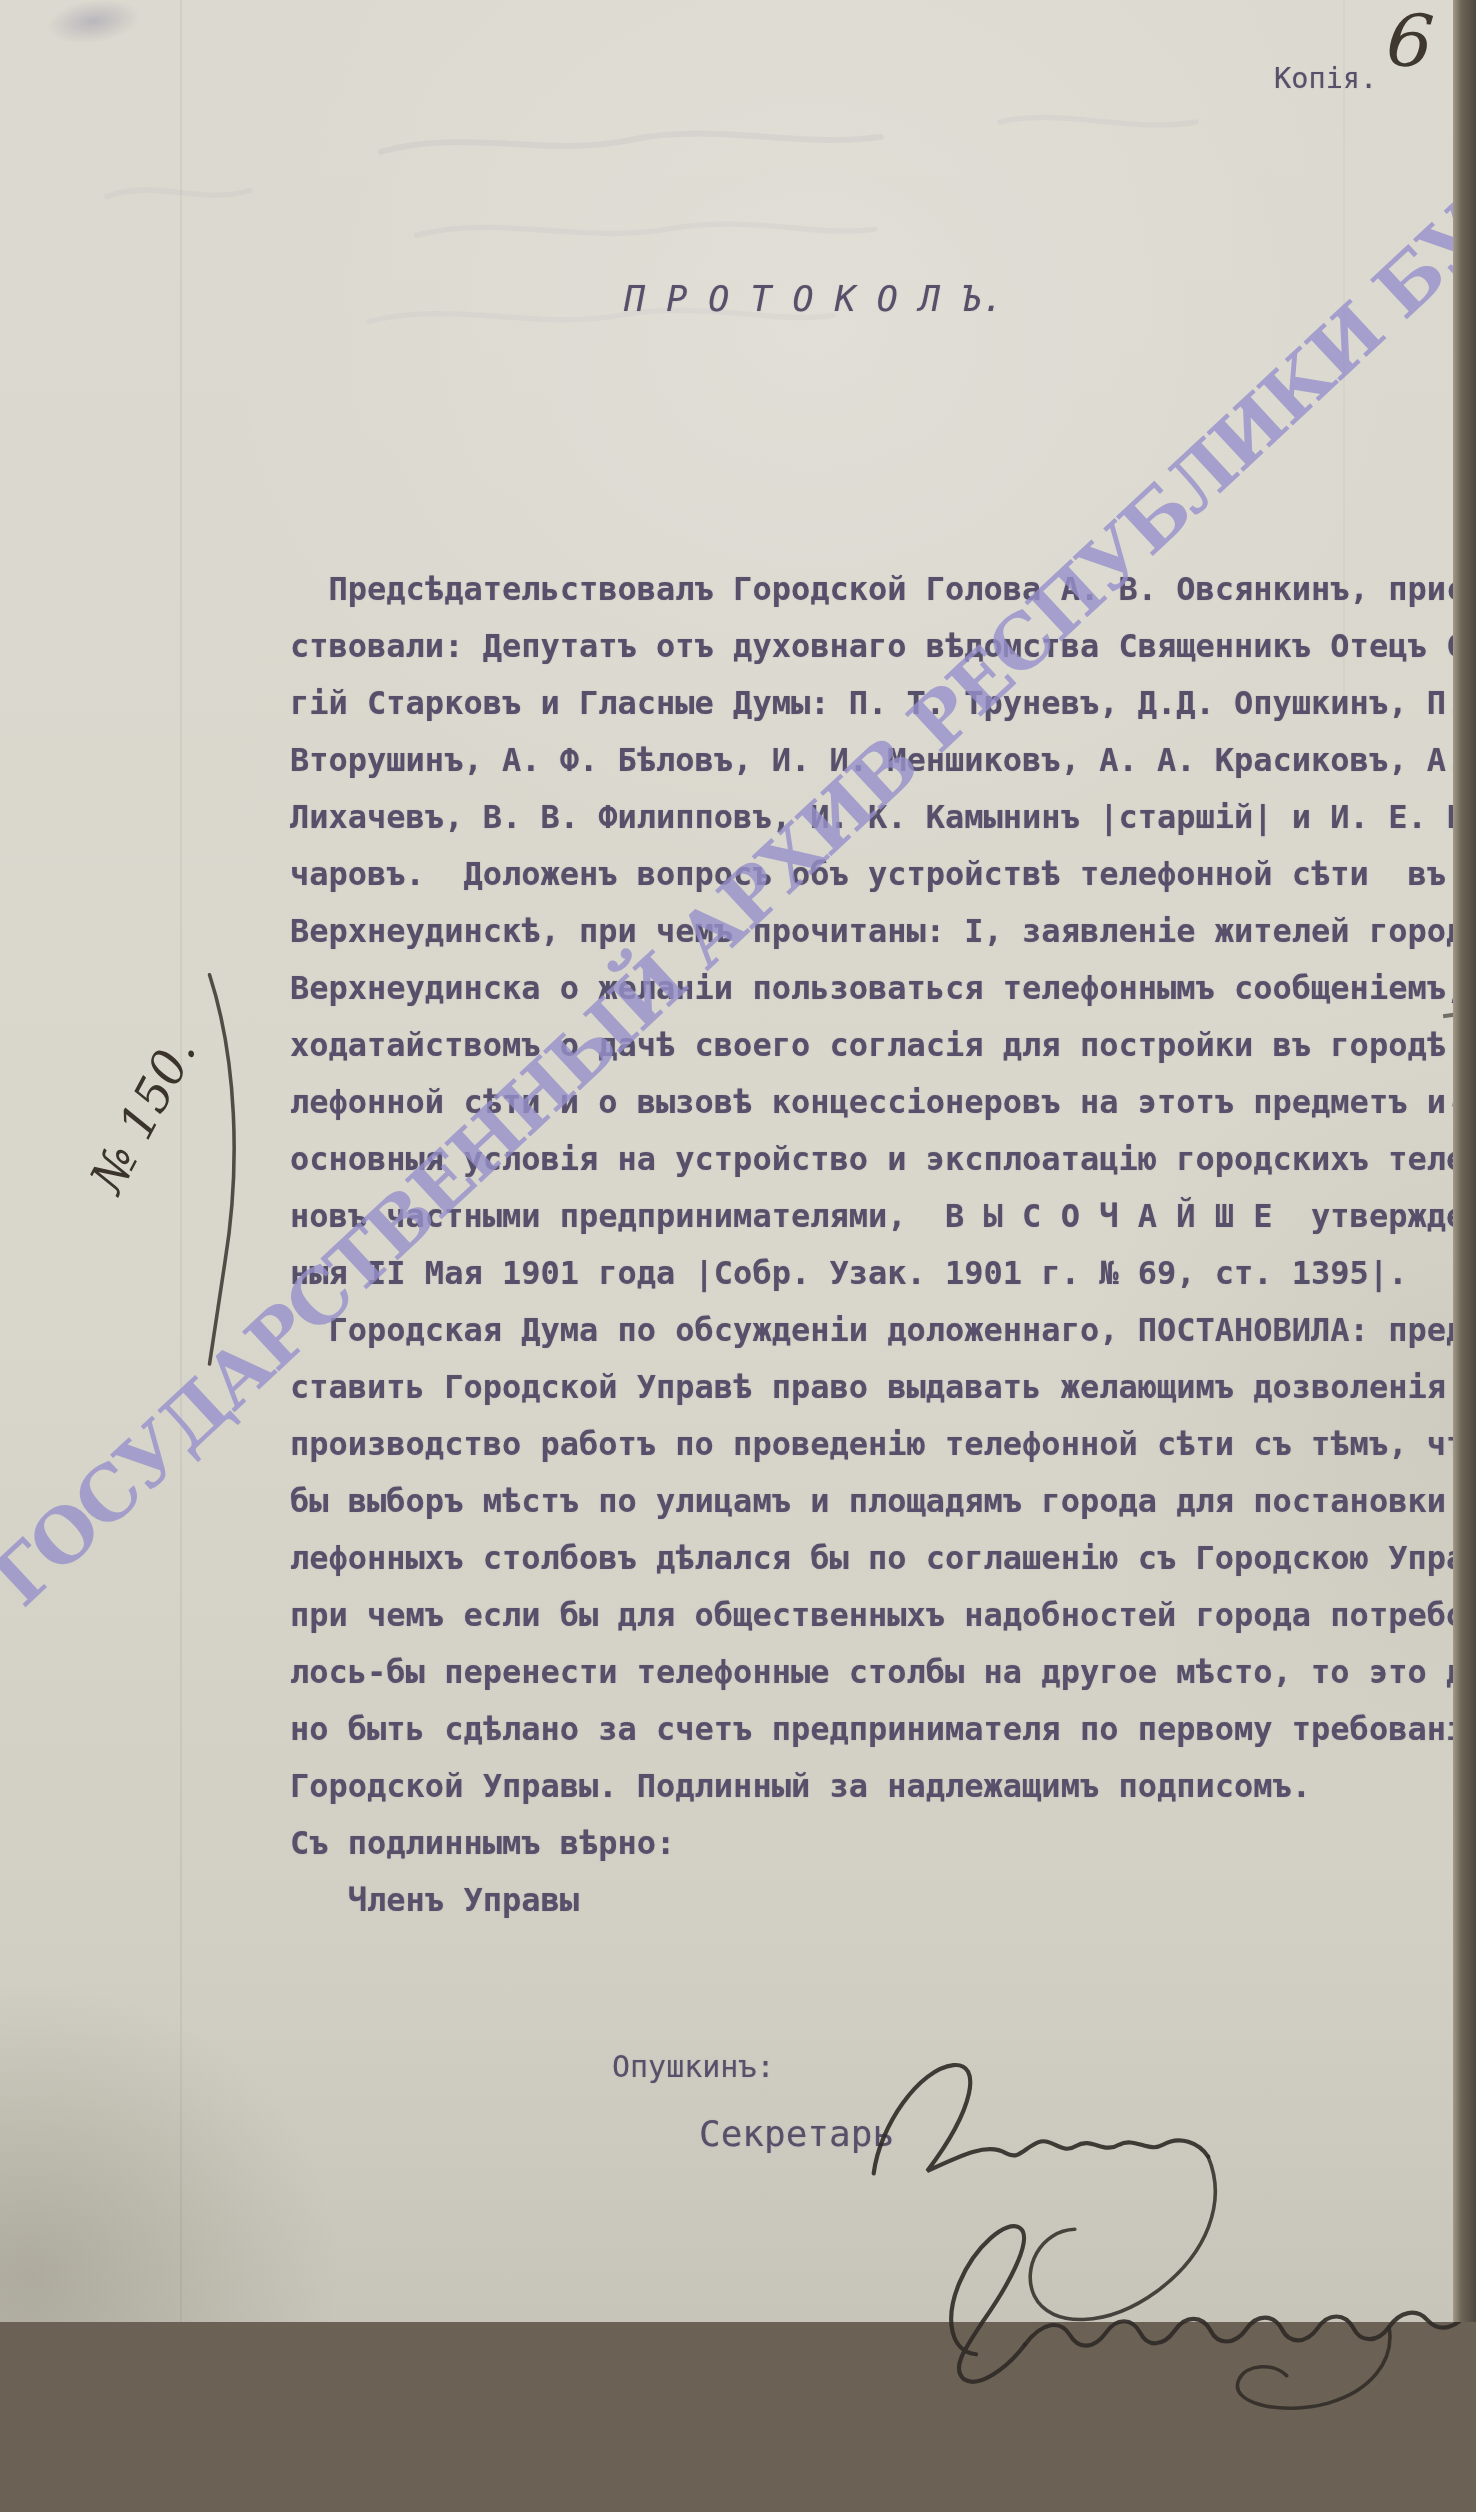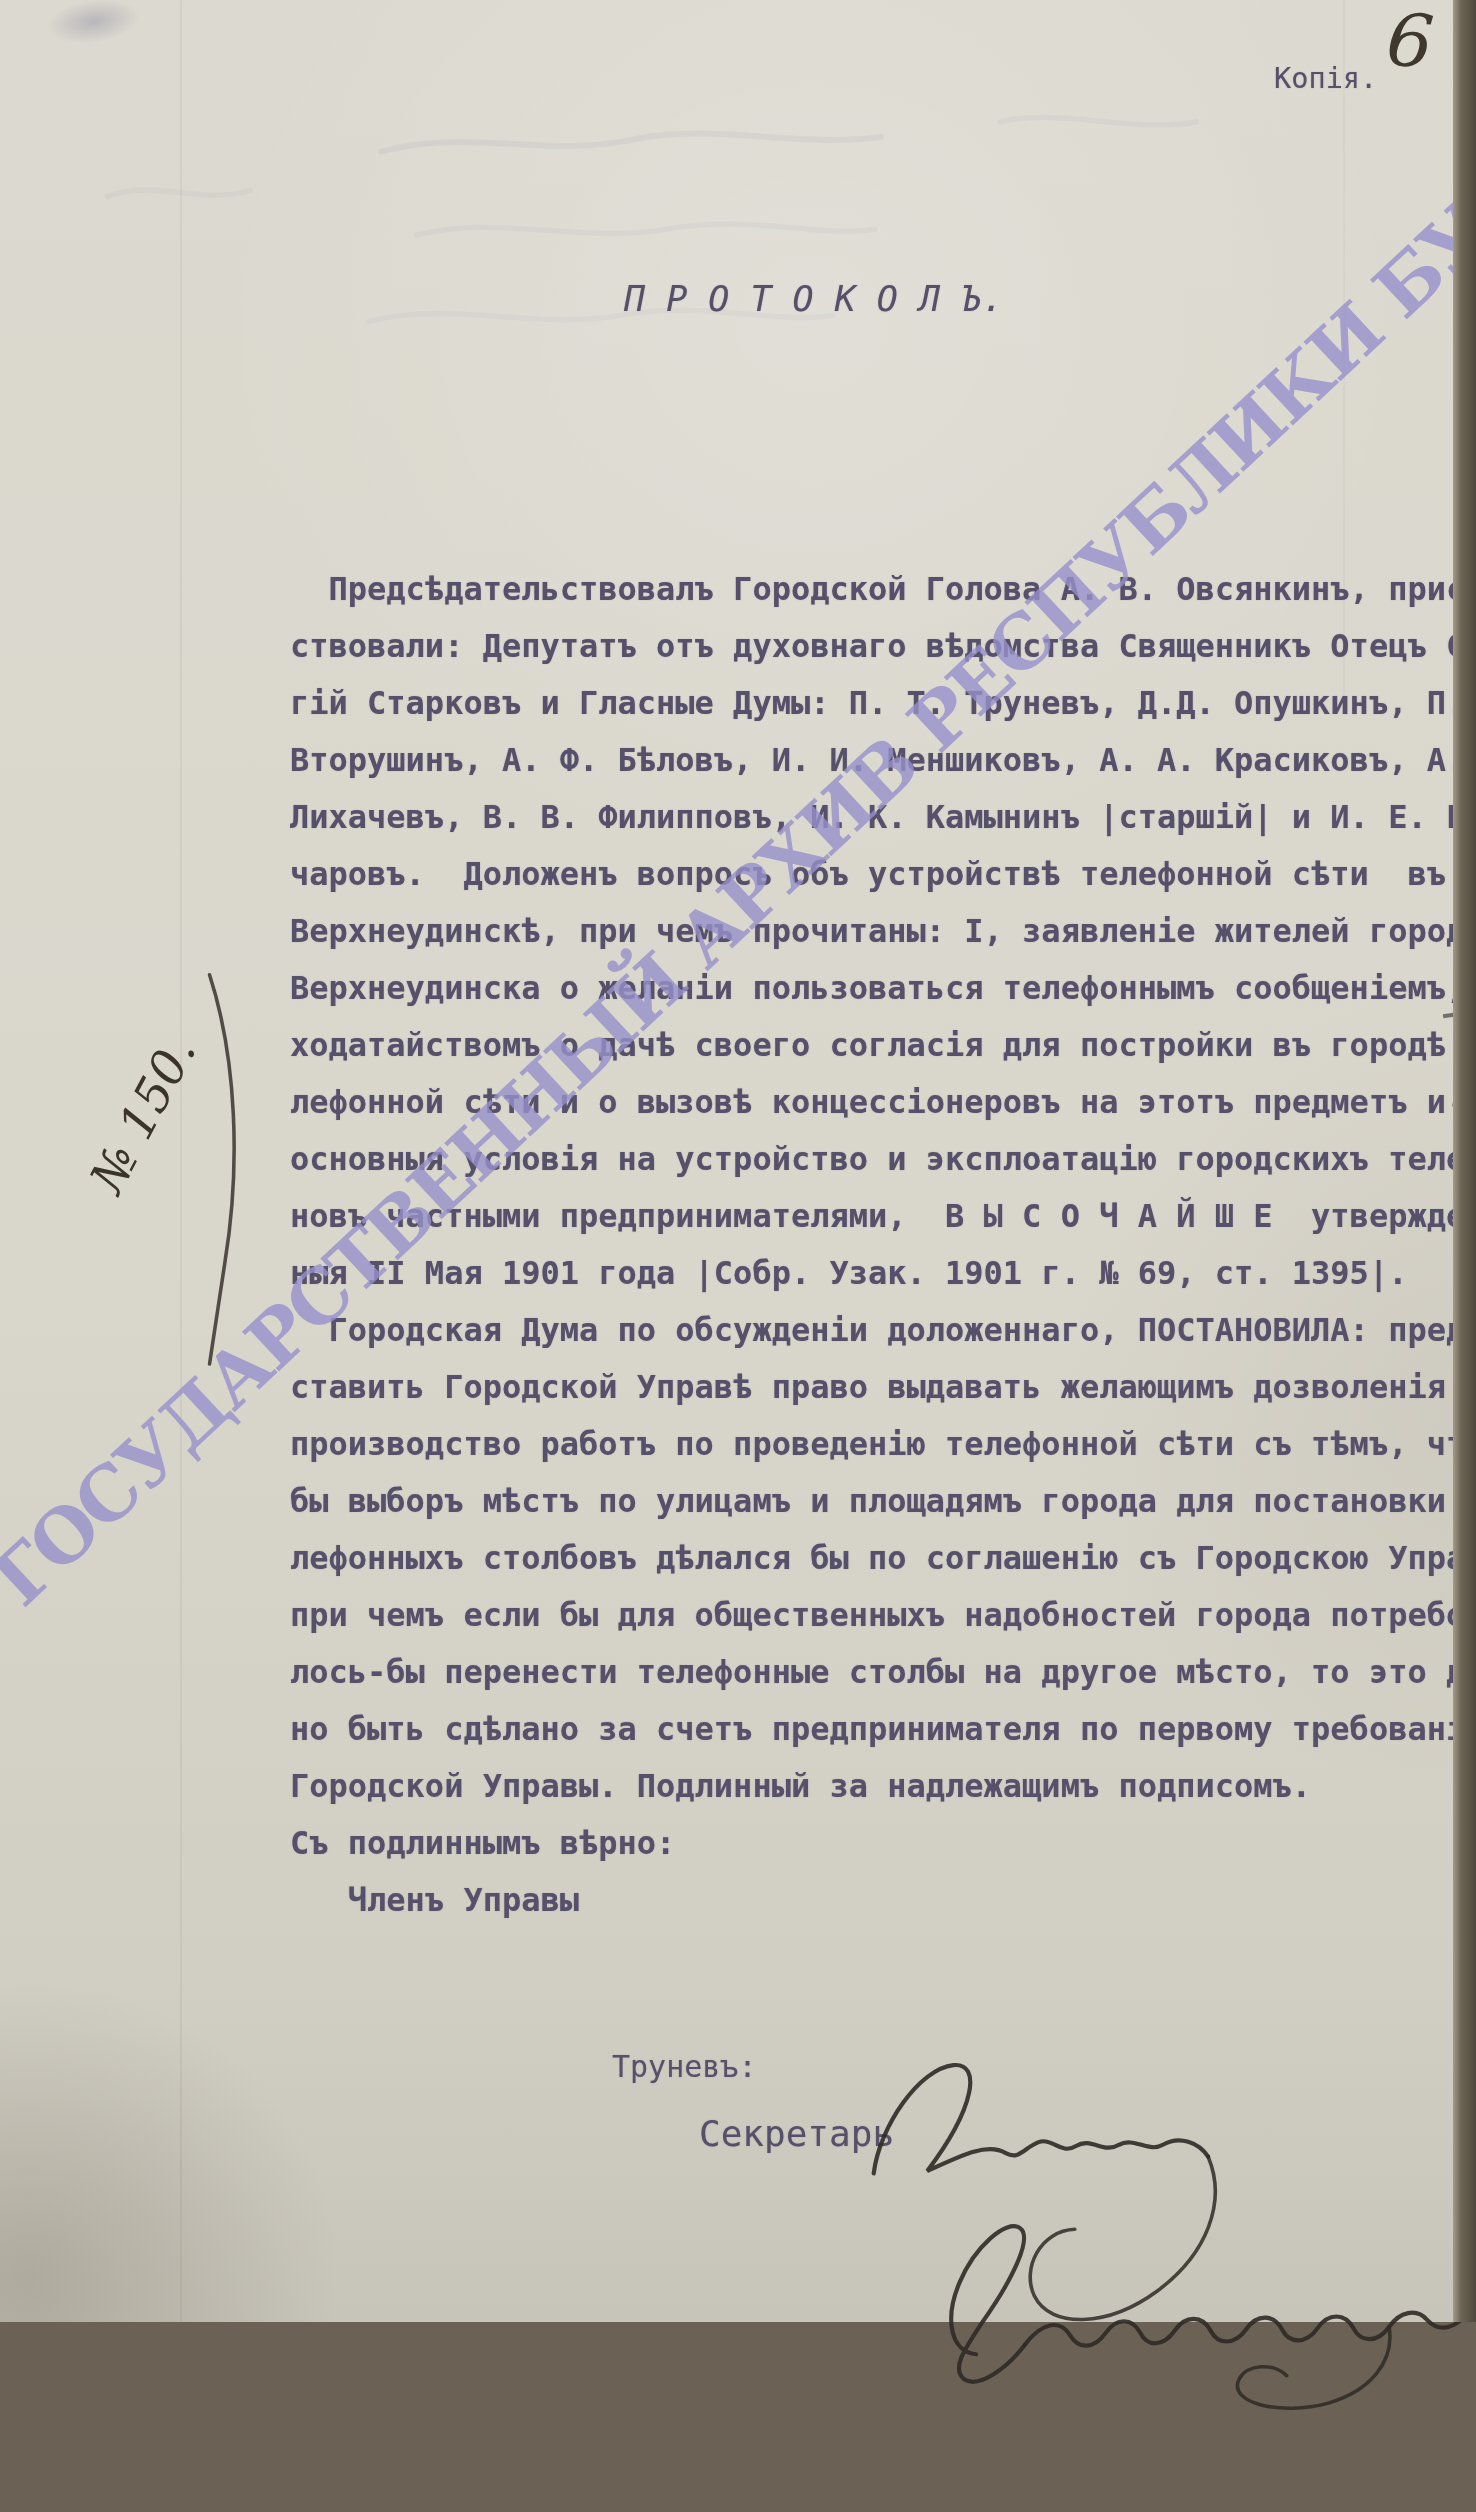--- a/index.html
+++ b/index.html
@@ -94,21 +94,21 @@
 производство работъ по проведенію телефонной сѣти съ тѣмъ, что-
 бы выборъ мѣстъ по улицамъ и площадямъ города для постановки те
 лефонныхъ столбовъ дѣлался бы по соглашенію съ Городскою Управою
 при чемъ если бы для общественныхъ надобностей города потребова
 лось-бы перенести телефонные столбы на другое мѣсто, то это долж
 но быть сдѣлано за счетъ предпринимателя по первому требованію
 Городской Управы. Подлинный за надлежащимъ подписомъ.
 Съ подлиннымъ вѣрно:
    Членъ Управы</div>
 
-  <div class="typed t-sverial">Труневъ:</div>
+  <div class="typed t-sverial">Опушкинъ:</div>
   <div class="typed t-secretary">Секретарь</div>
 
   <div class="hand hw-margin">№ 150.</div>
   <svg class="ink" width="1476" height="2512" viewBox="0 0 2480 4221">
     <path d="M352,1638 C398,1780 404,1960 378,2120 C366,2200 358,2255 352,2292" fill="none" stroke="#3a342e" stroke-width="6" stroke-linecap="round" opacity=".85"></path>
   </svg>
 
   <div class="ink-mark" style="left:1443px;top:1013px;width:18px;height:3.6px;transform:rotate(-8deg);"></div>
   <div class="ink-mark" style="left:1456px;top:1063px;width:3.6px;height:44px;transform:rotate(10deg);"></div>
 

